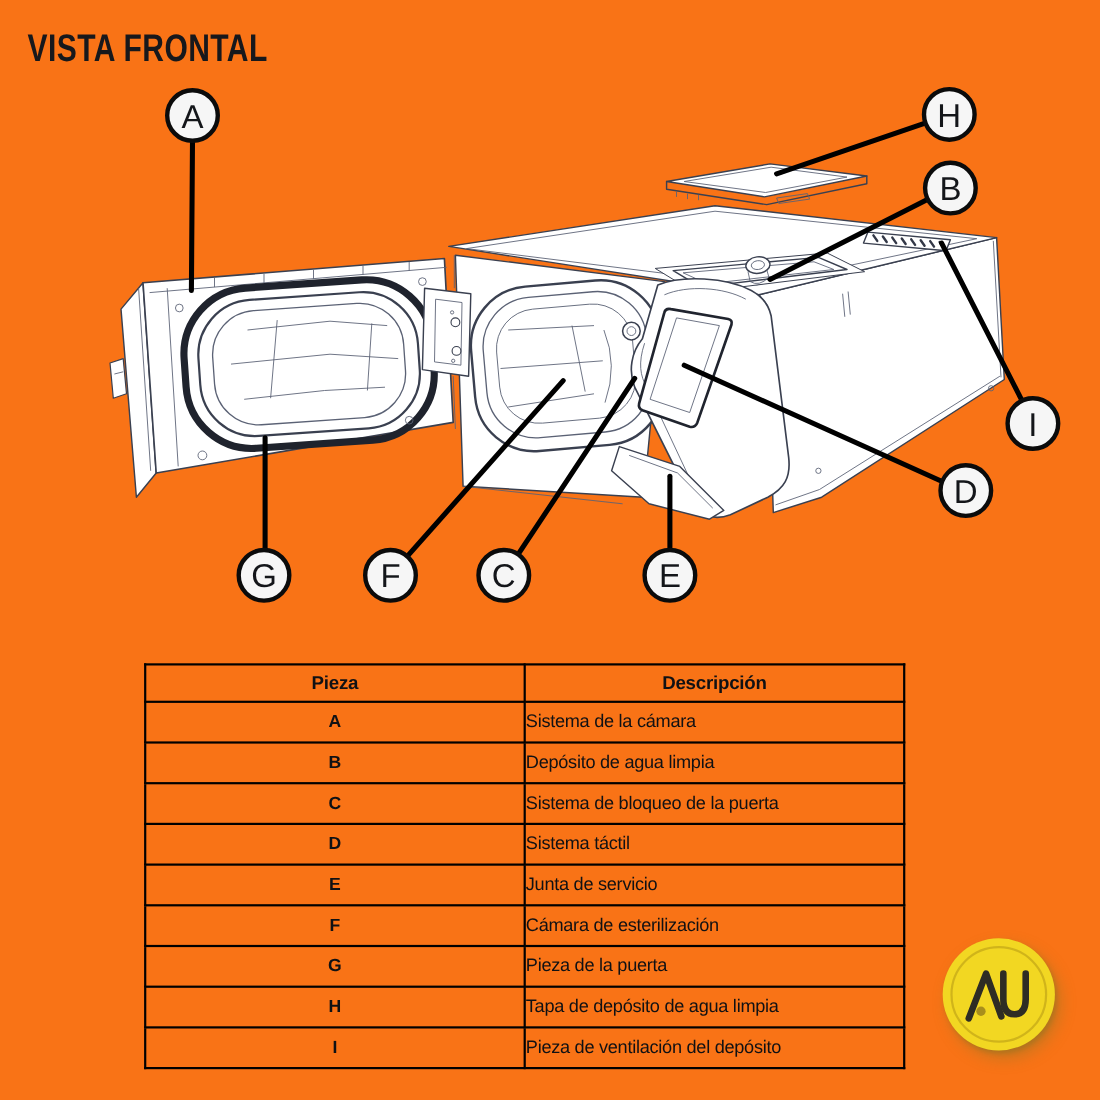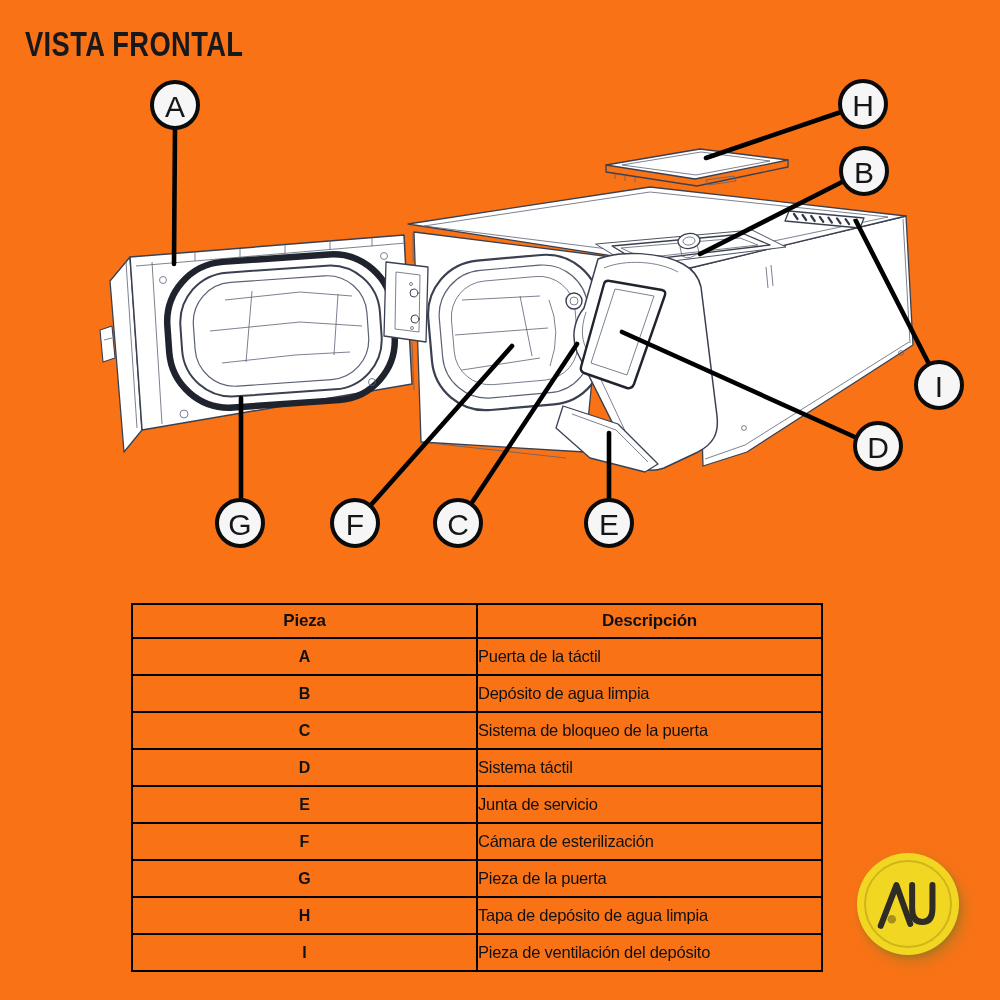--- a/index.html
+++ b/index.html
@@ -217,21 +217,21 @@
   <table class="parts">
     <thead>
       <tr>
         <th>Pieza</th>
         <th>Descripción</th>
       </tr>
     </thead>
     <tbody>
       <tr>
         <td class="part-letter">A</td>
-        <td class="part-desc">Puerta de la táctil</td>
+        <td class="part-desc">Sistema de la cámara</td>
       </tr>
       <tr>
         <td class="part-letter">B</td>
         <td class="part-desc">Depósito de agua limpia</td>
       </tr>
       <tr>
         <td class="part-letter">C</td>
         <td class="part-desc">Sistema de bloqueo de la puerta</td>
       </tr>
       <tr>

